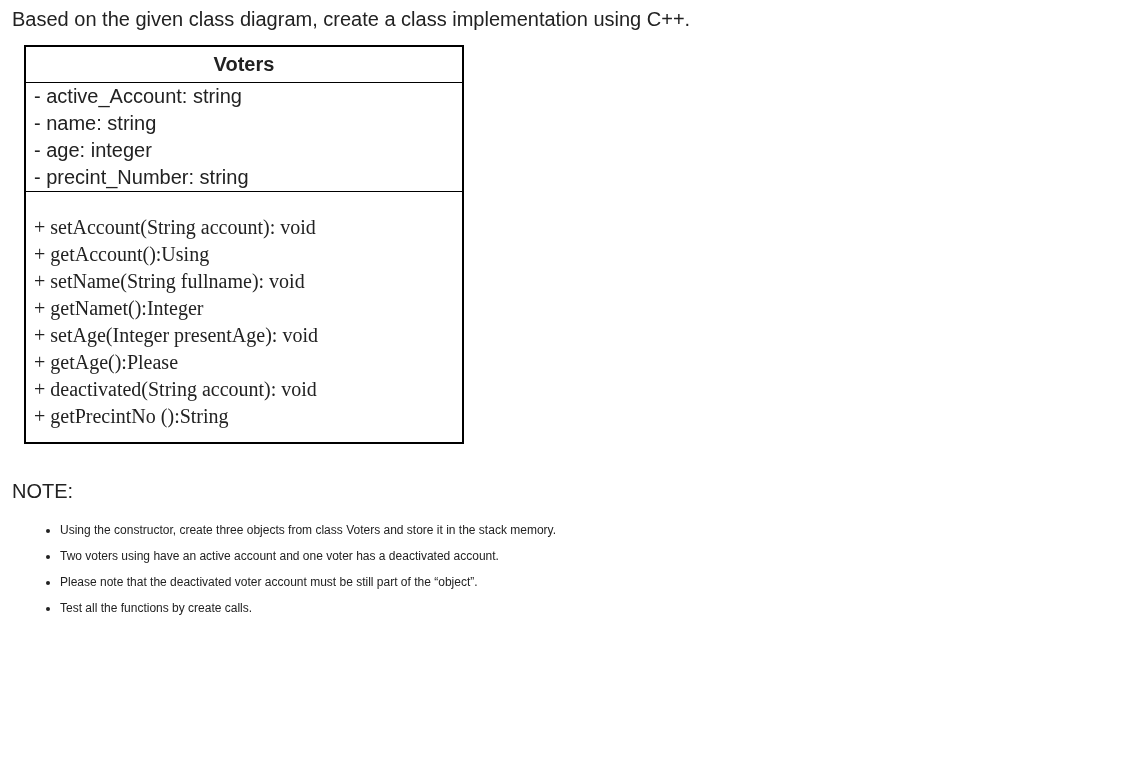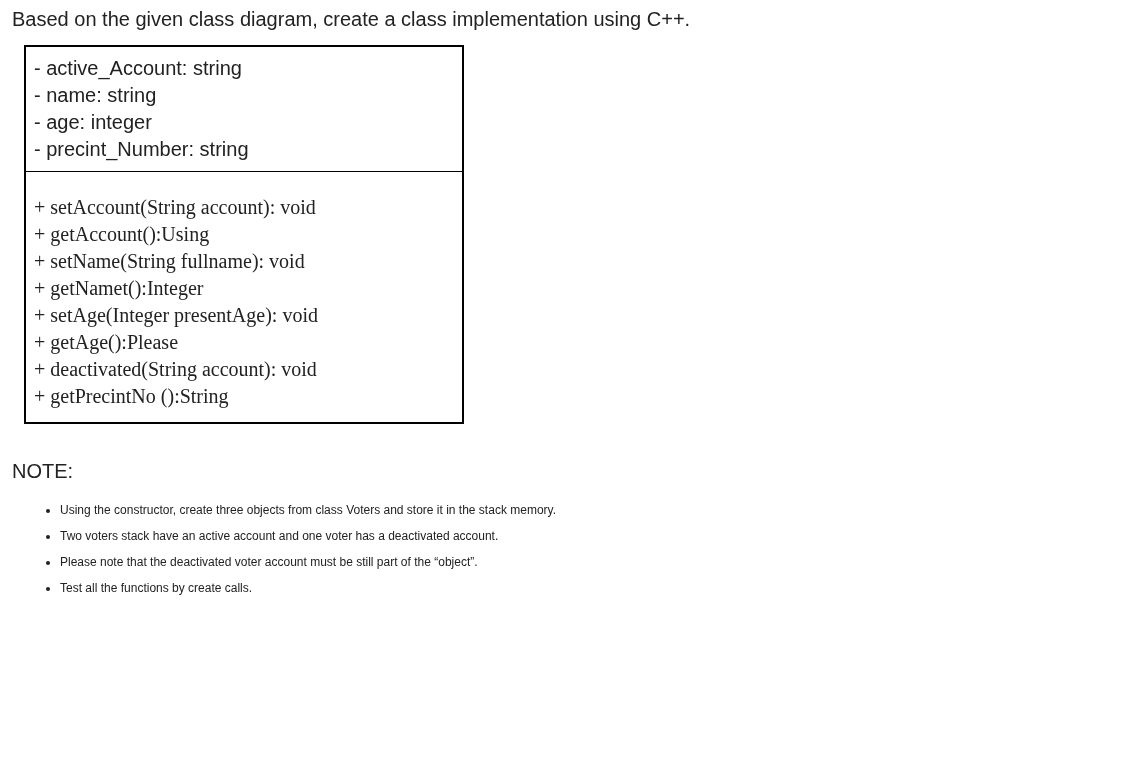--- a/index.html
+++ b/index.html
@@ -17,21 +17,21 @@
     }
     .uml-table {
       border-collapse: collapse;
       border: 2px solid #000;
       margin-bottom: 30px;
       margin-left: 12px;
       width: 440px;
     }
     .uml-table td {
       border: 1px solid #000;
-      padding: 8px 8px;
+      padding: 0 8px;
       font-size: 20px;
       line-height: 1.35;
     }
     .uml-header {
       text-align: center;
       font-weight: bold;
       font-size: 20px;
       padding: 4px 0 !important;
     }
     .uml-methods-cell {
@@ -55,20 +55,23 @@
       white-space: nowrap;
     }
   </style>
 </head>
 <body>
 
 <div class="instruction">Based on the given class diagram, create a class implementation using C++.</div>
 
 <table class="uml-table">
   <tbody>
+      <tr>
+    <td class="uml-header">Voters</td>
+  </tr>
   <tr>
     <td>
       <div class="attr-line">- active_Account: string</div>
       <div class="attr-line">- name: string</div>
       <div class="attr-line">- age: integer</div>
       <div class="attr-line">- precint_Number: string</div>
     </td>
   </tr>
   <tr>
     <td class="uml-methods-cell">
@@ -82,16 +85,16 @@
       <div class="method-line">+ getPrecintNo ():String</div>
     </td>
   </tr>
 </tbody>
   </table>
 
 <div class="note-heading">NOTE:</div>
 
 <ul class="note-list">
   <li>Using the constructor, create three objects from class Voters and store it in the stack memory.</li>
-  <li>Two voters stack have an active account and one voter has a deactivated account.</li>
+  <li>Two voters using have an active account and one voter has a deactivated account.</li>
   <li>Please note that the deactivated voter account must be still part of the “object”.</li>
   <li>Test all the functions by create calls.</li>
 </ul>
 
 </body></html>

